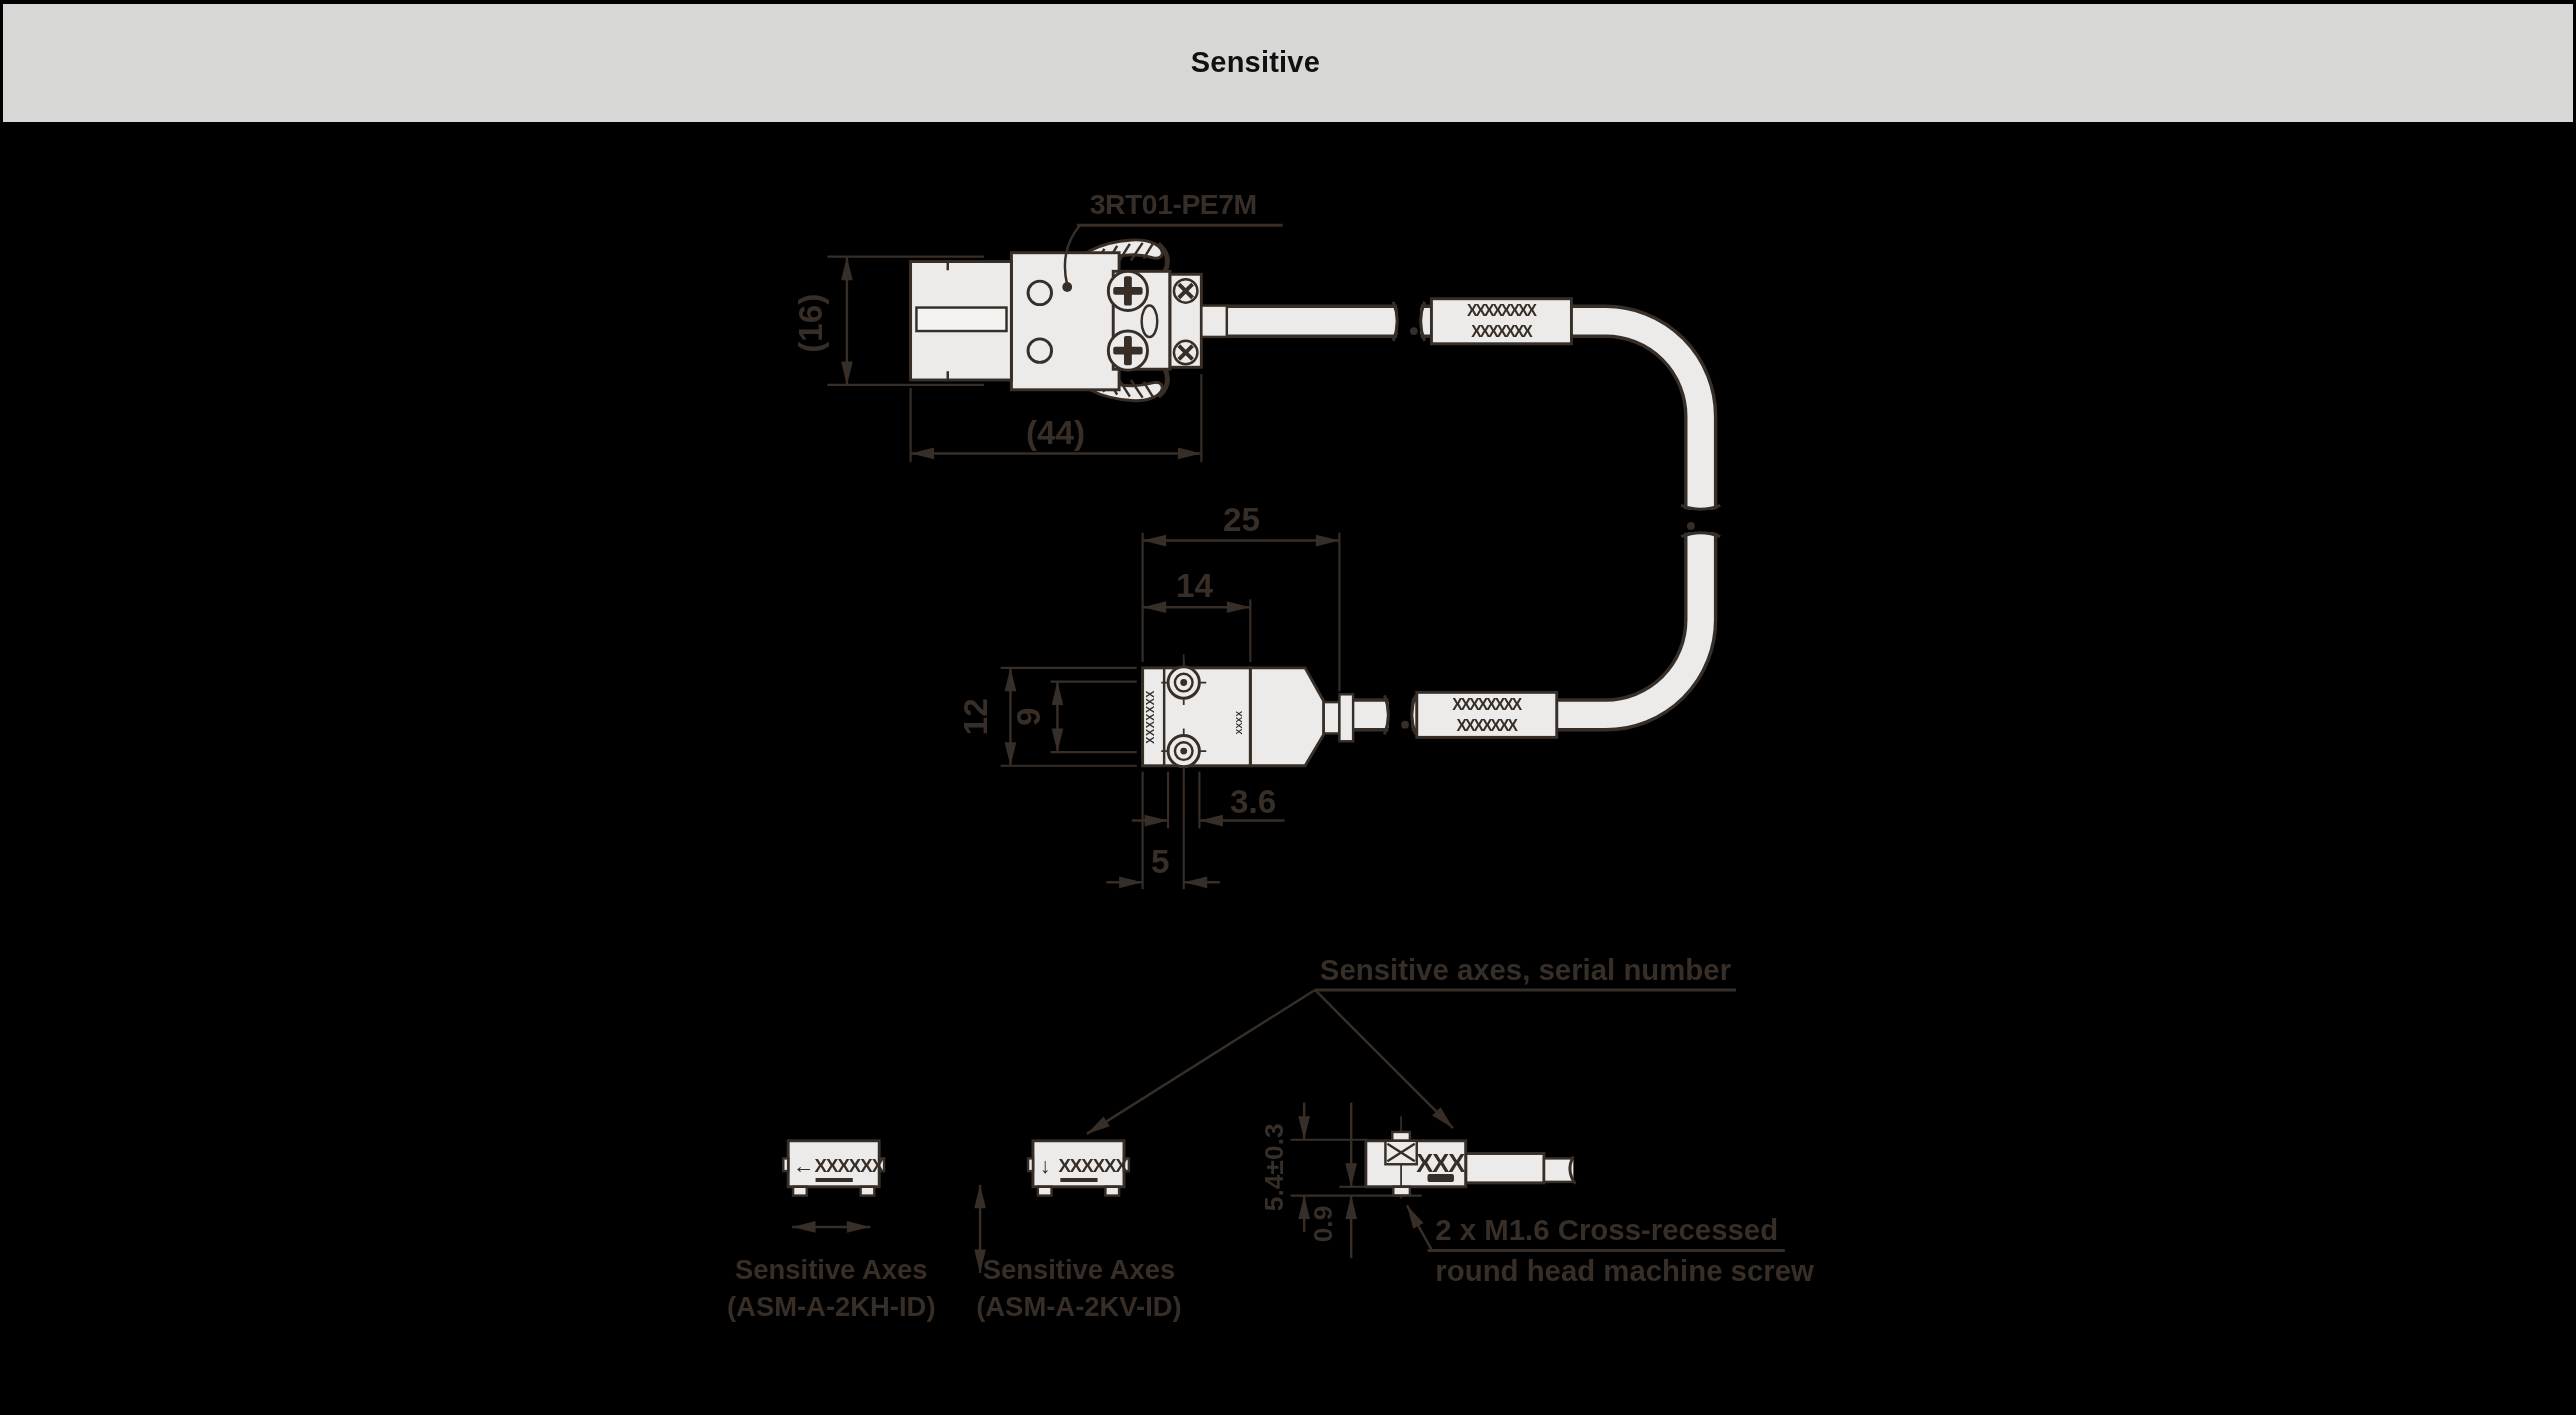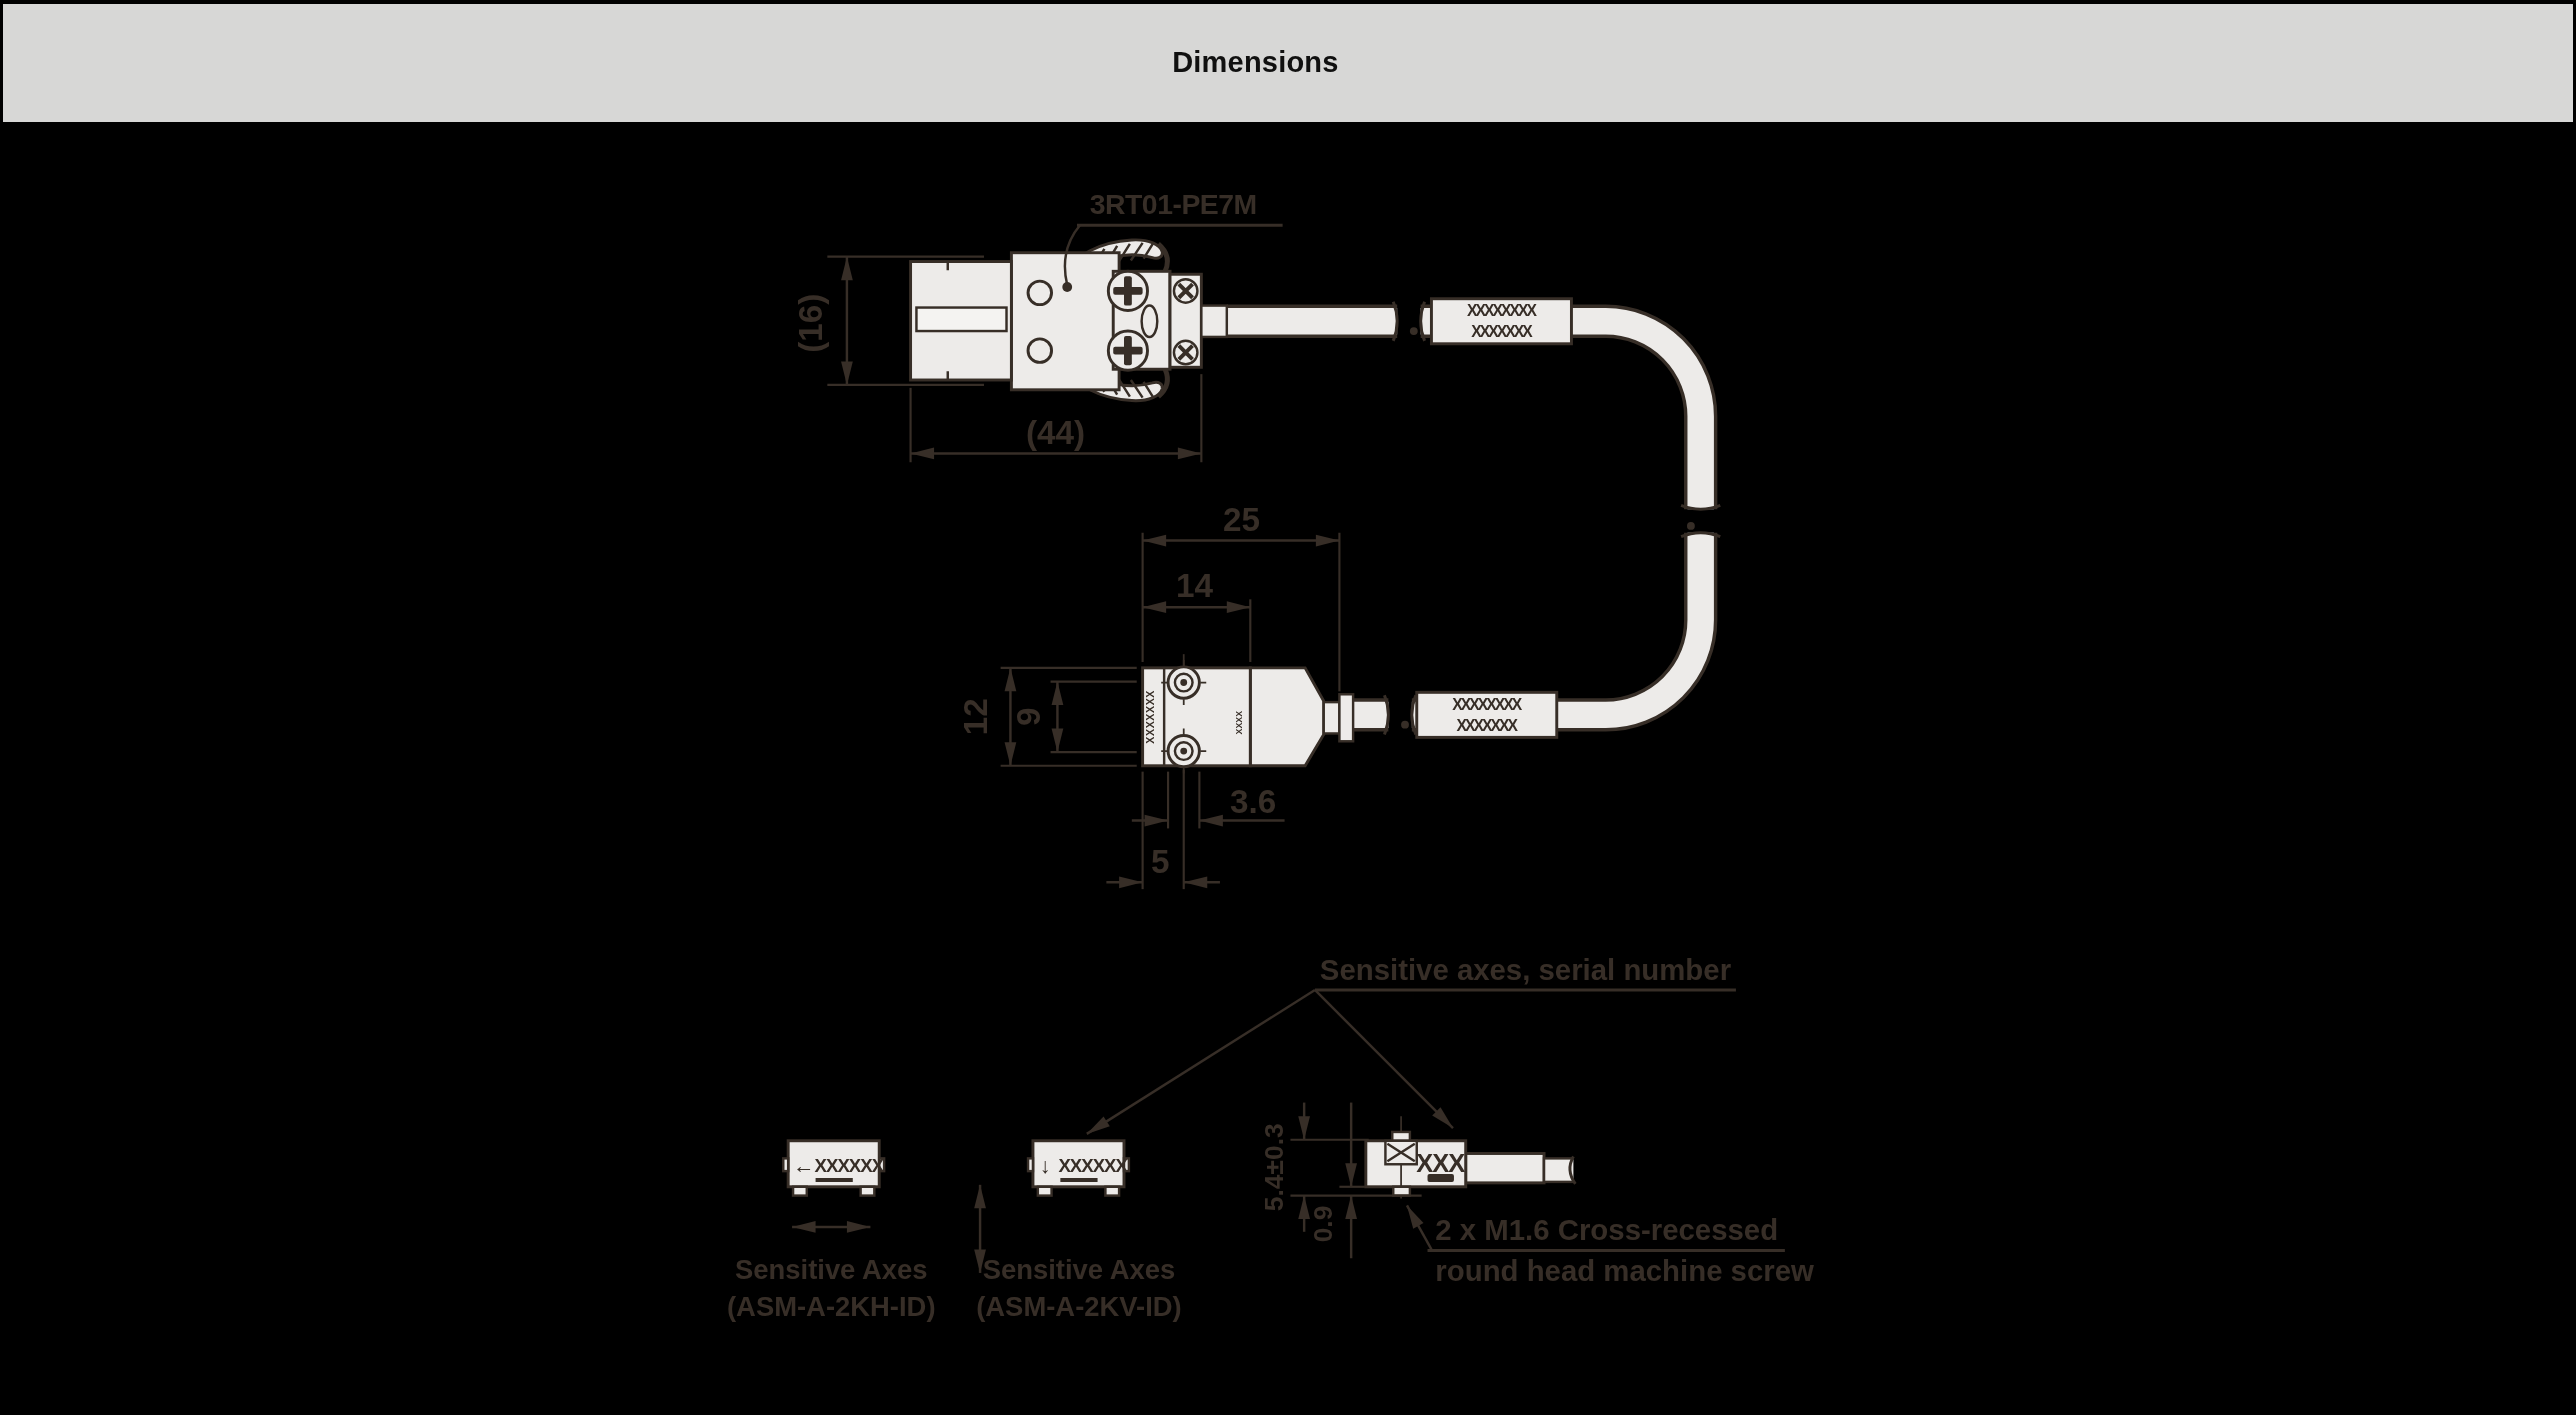--- a/index.html
+++ b/index.html
@@ -30,21 +30,21 @@
   .t11{font-size:11px;letter-spacing:0.5px;}
   .t9{font-size:9px;}
   .mid{text-anchor:middle;}
 </style>
 </head>
 <body>
 
 <div class="page">
 
   <div class="header">
-    <span>Dimensions</span>
+    <span>Sensitive</span>
   </div>
 
   <svg width="2576" height="1416" viewBox="0 0 2631 1446">
     <defs>
       <marker id="ah" markerUnits="userSpaceOnUse" markerWidth="26" markerHeight="16" viewBox="0 0 26 16" refX="25" refY="8" orient="auto-start-reverse">
         <path d="M1,2 L25,8 L1,14 Z" fill="#372e27"></path>
       </marker>
       <g id="phil">
         <circle r="20" class="fillL"></circle>
         <rect x="-15" y="-4" width="30" height="8" rx="2" class="ink"></rect>

